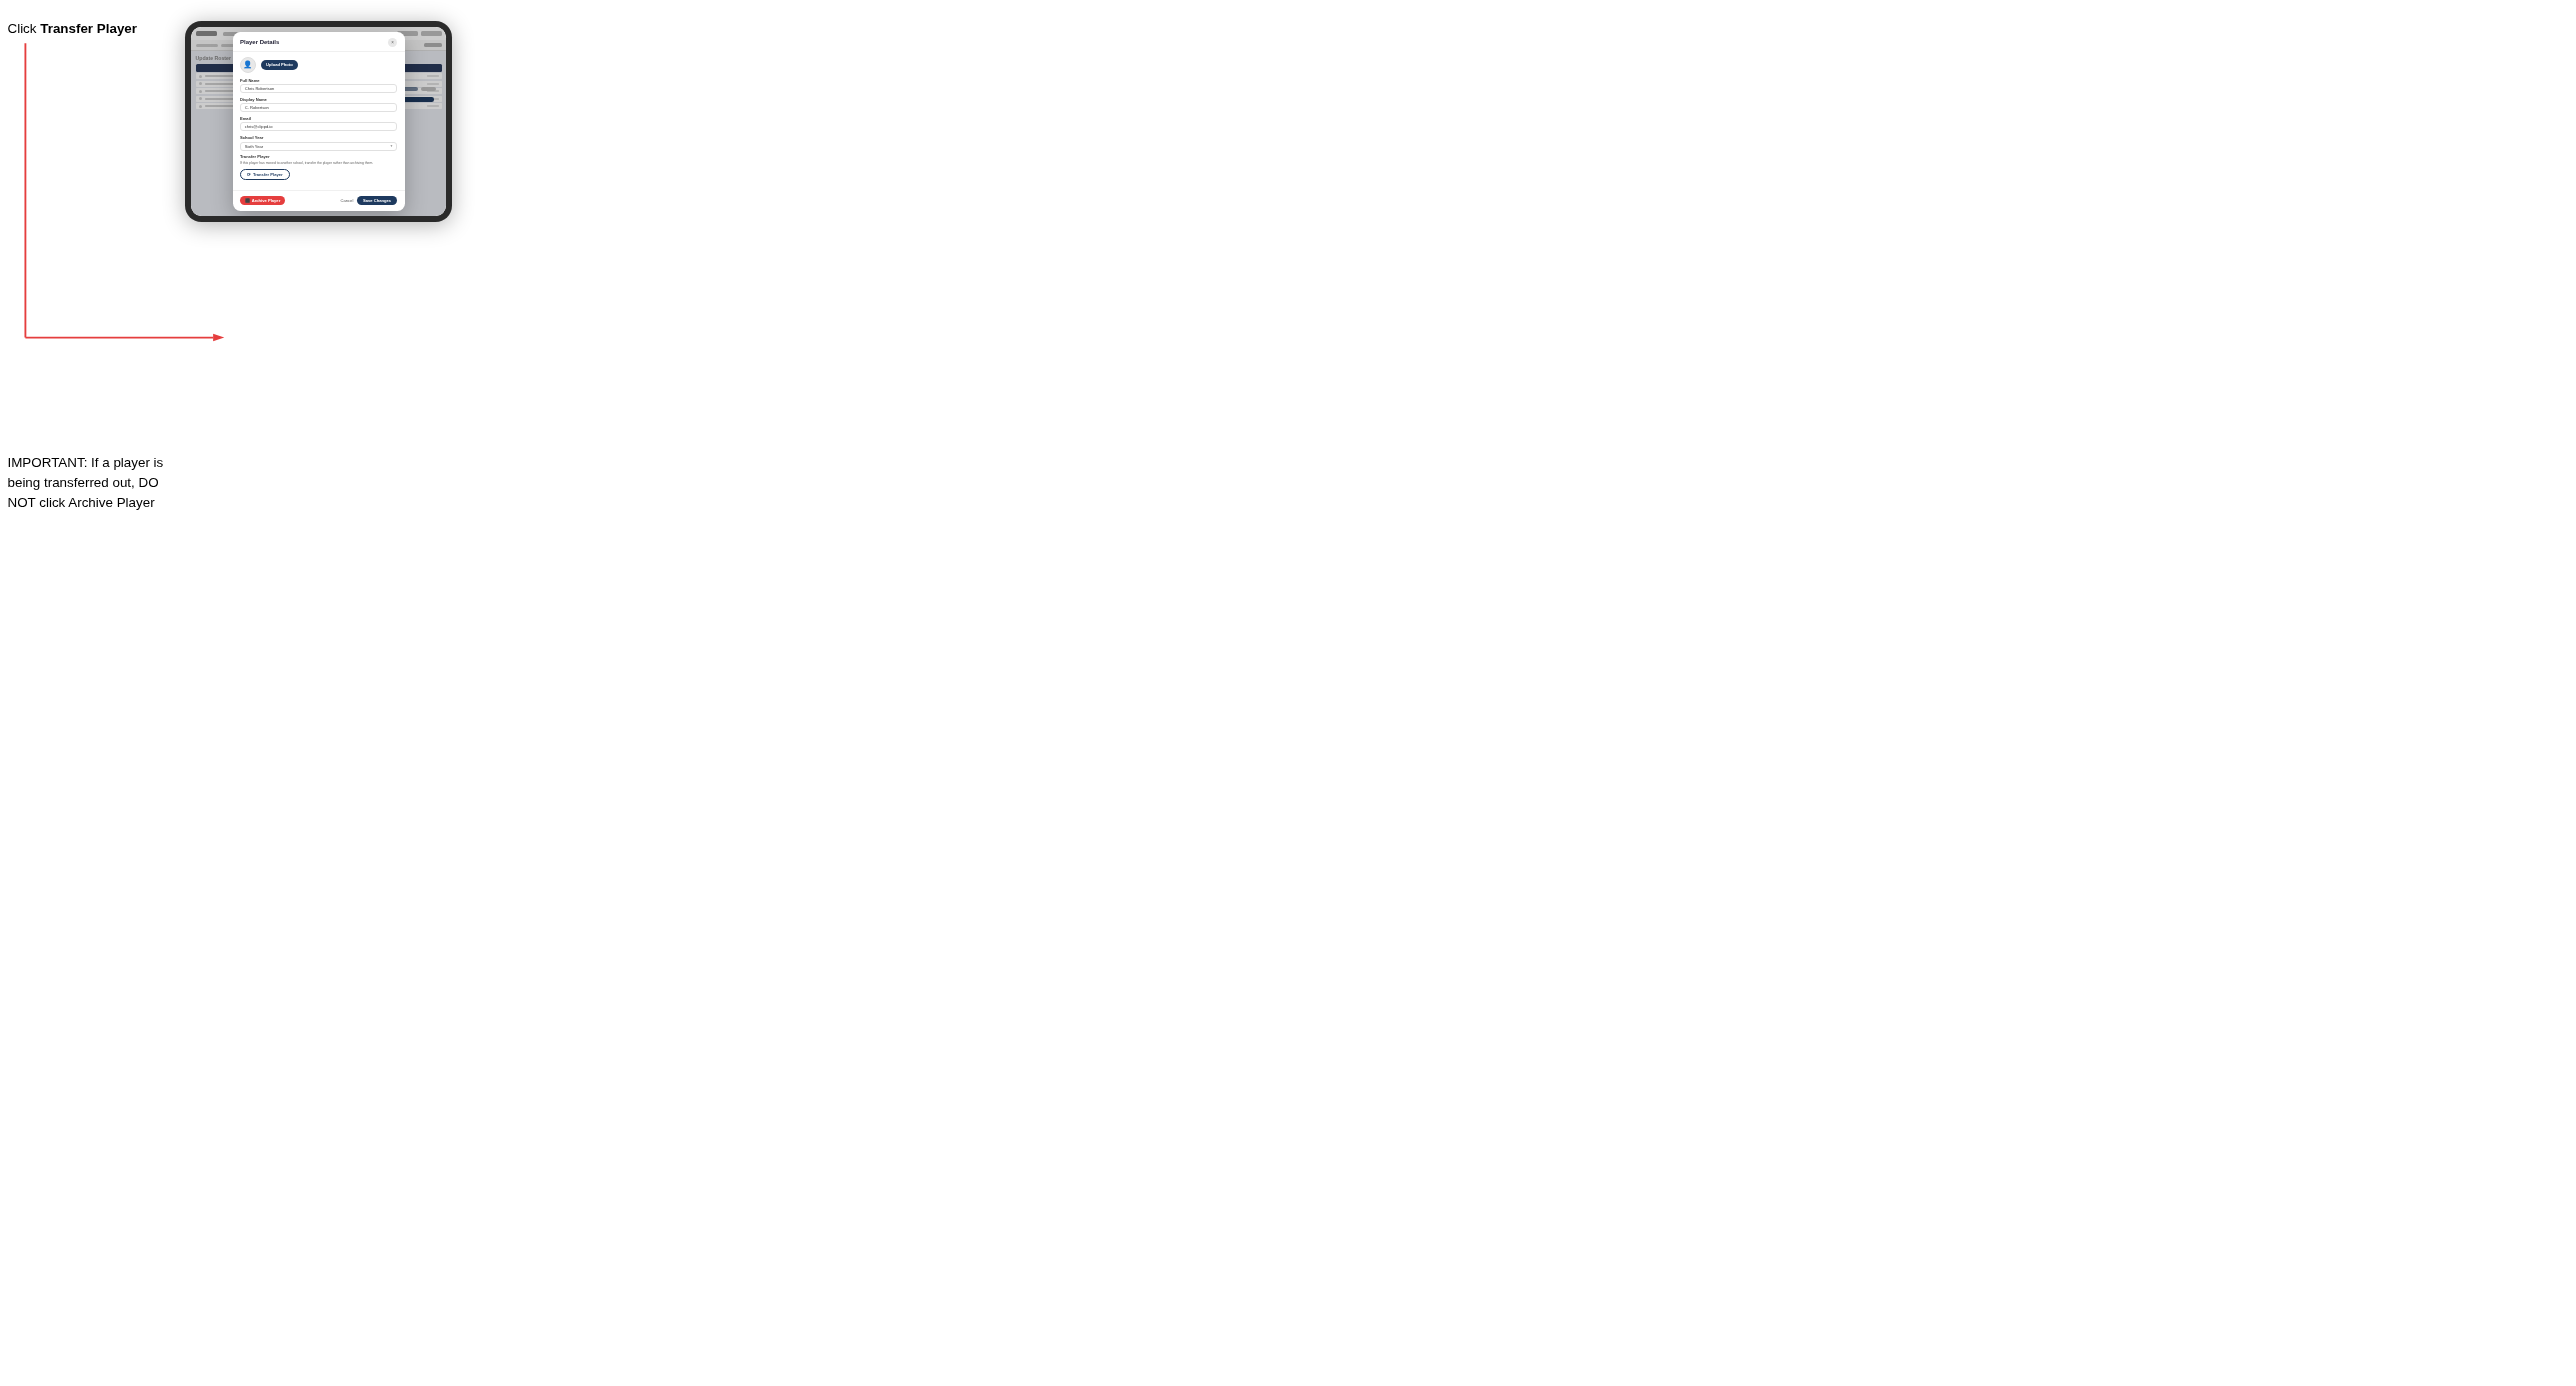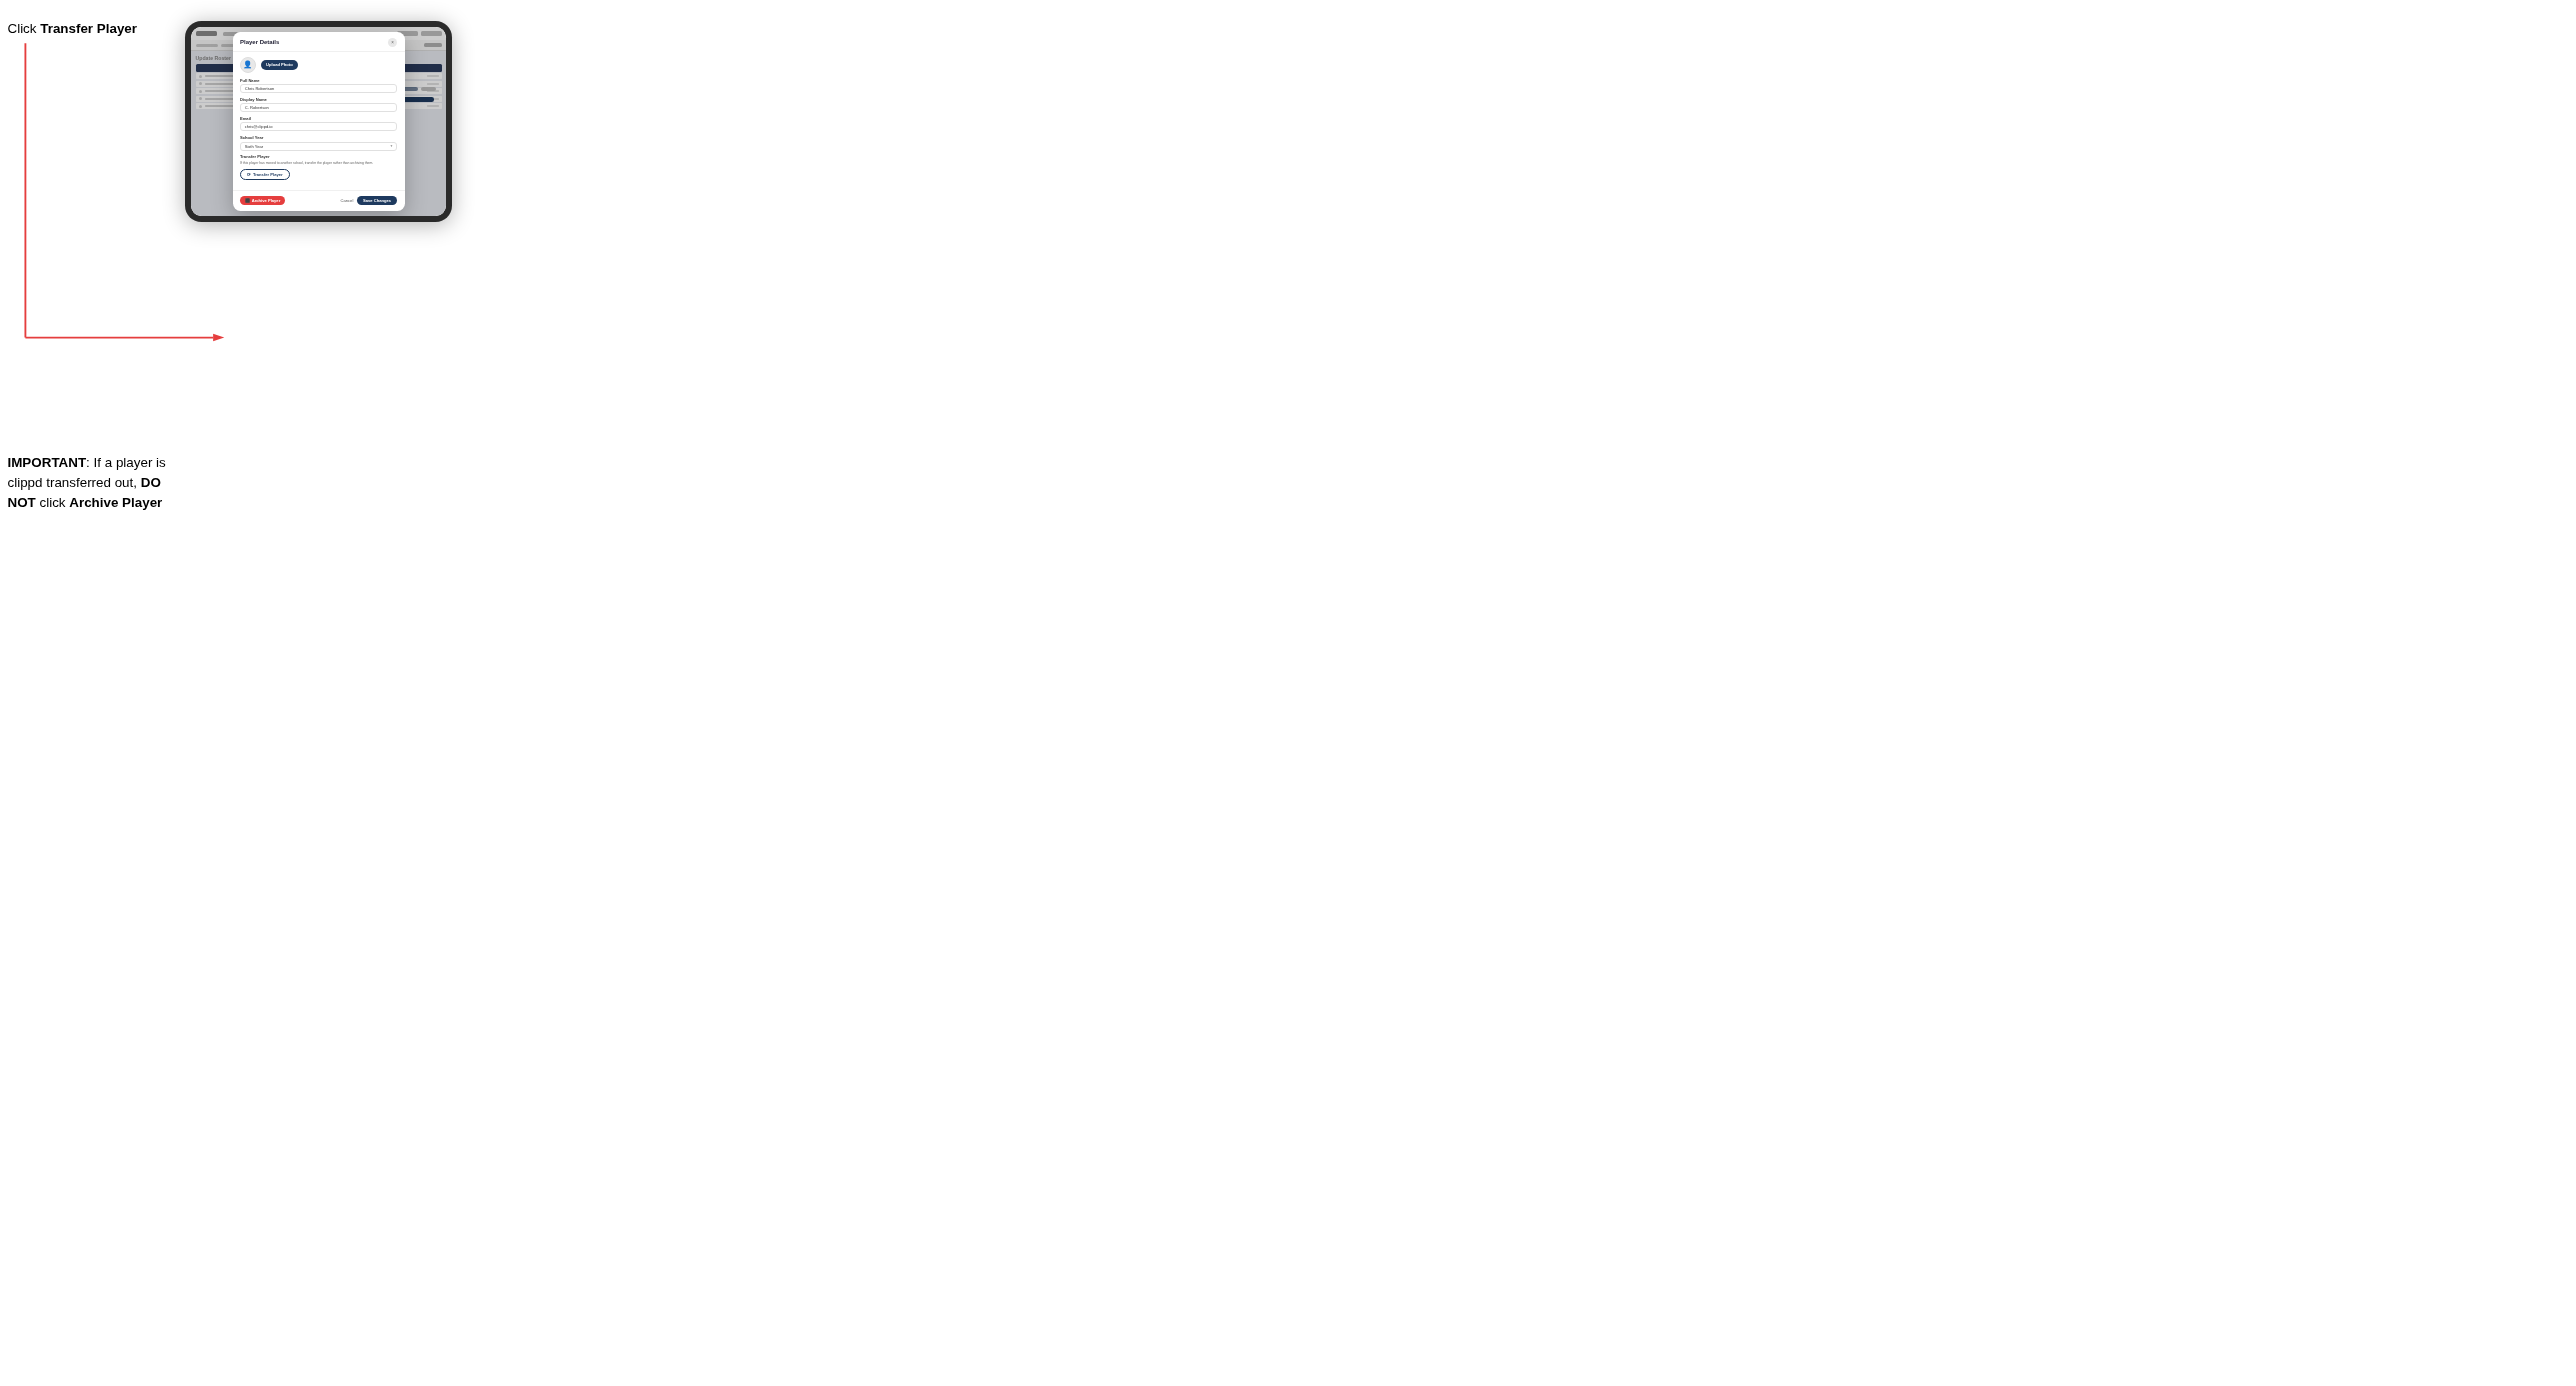--- a/index.html
+++ b/index.html
@@ -25,21 +25,21 @@
     
     .instruction-bottom {
       position: absolute;
       bottom: 41px;
       left: 7.5px;
       font-size: 13.4px;
       color: #000;
       max-width: 172px;
       line-height: 1.5;
     }
-    .instruction-bottom strong { font-weight: 700; }
+    .instruction-bottom strong { font-weight: 400; }
 
     
     .tablet-frame {
       position: absolute;
       top: 21px;
       left: 185px;
       width: 267px;
       height: 201px;
       background: #2a2a2a;
       border-radius: 16.4px;
@@ -569,15 +569,15 @@
           <button class="save-btn">Save Changes</button>
         </div>
 
       </div>
     </div>
 
   </div>
 </div>
 
 <div class="instruction-bottom">
-  <strong>IMPORTANT</strong><span>: If a player is clippd transferred out, </span><strong>DO NOT</strong><span> click </span><strong>Archive Player</strong>
+  <strong>IMPORTANT</strong><span>: If a player is being transferred out, </span><strong>DO NOT</strong><span> click </span><strong>Archive Player</strong>
 </div>
 
 
 </body></html>

